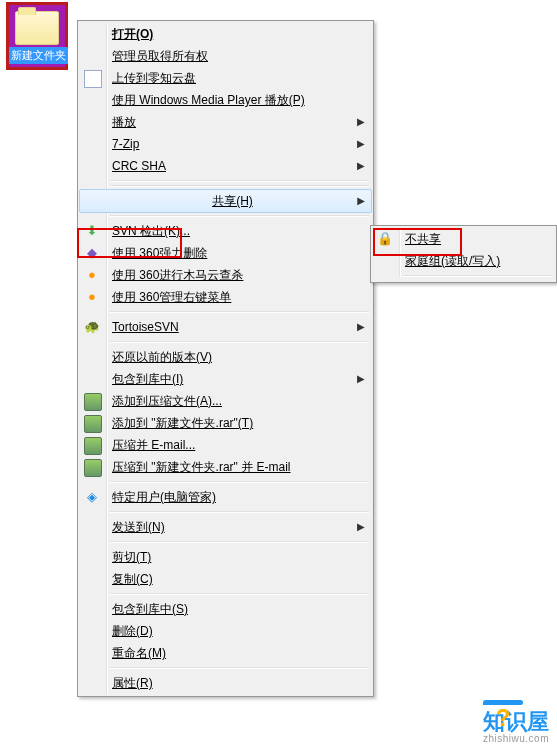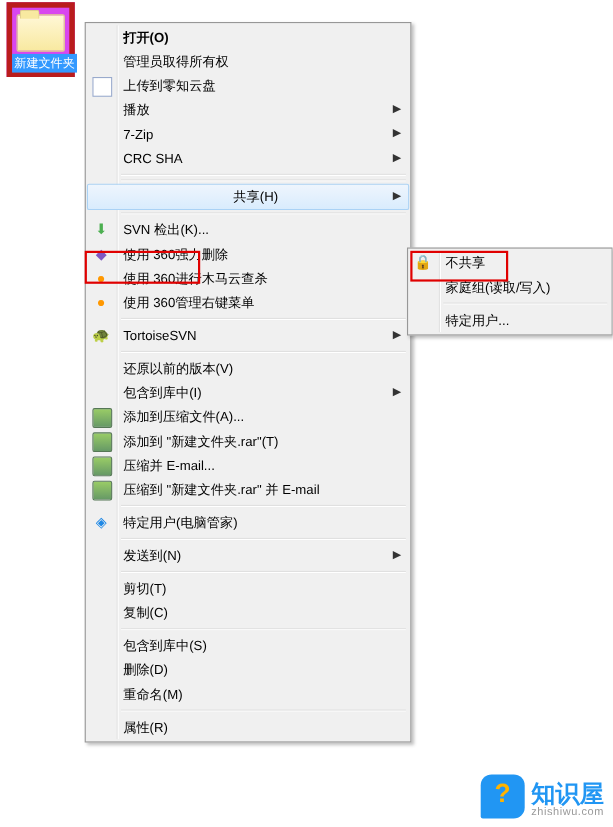--- a/index.html
+++ b/index.html
@@ -13,22 +13,22 @@
     color: #000;
     position: relative;
     overflow: hidden;
   }
   .folder-area {
     position: absolute;
     left: 6px;
     top: 2px;
     width: 62px;
     height: 68px;
-    background: #d946ef;
-    border: 5px solid #b91c1c;
+    background: #a21caf;
+    border: 3px solid #b91c1c;
     text-align: center;
     box-sizing: border-box;
   }
   .folder-icon {
     width: 42px;
     height: 32px;
     margin: 6px auto 2px;
     background: linear-gradient(#fff7d6, #f8e9a0);
     border: 1px solid #e0cf8f;
     border-radius: 2px;
@@ -55,20 +55,21 @@
     max-width: 58px;
     overflow: hidden;
     white-space: nowrap;
   }
   .context-menu {
     position: absolute;
     background: #f0f0f0;
     border: 1px solid #979797;
     padding: 2px;
     box-shadow: 2px 2px 3px rgba(0,0,0,0.25);
+    text-decoration: underline;
   }
   .main-menu {
     left: 77px;
     top: 20px;
     width: 291px;
   }
   .sub-menu {
     left: 370px;
     top: 225px;
     width: 181px;
@@ -147,23 +148,24 @@
     top: 228px;
     width: 85px;
     height: 24px;
   }
   .logo {
     position: absolute;
     right: 8px;
     bottom: 8px;
     height: 44px;
     display: flex;
-    align-items: flex-end;
+    align-items: flex-start;
     gap: 6px;
     z-index: 60;
+    flex-direction: column;
   }
   .logo-bubble {
     width: 40px;
     height: 40px;
     background: #2196f3;
     border-radius: 10px 10px 10px 2px;
     position: relative;
   }
   .logo-bubble::after {
     content: "?";
@@ -212,20 +214,23 @@
       <b>打开(O)</b>
     </div>
     <div class="menu-item">
       <span>管理员取得所有权</span>
     </div>
     <div class="menu-item">
       <span class="icon ic-doc"></span>
       <span>上传到零知云盘</span>
     </div>
     <div class="menu-item">
+      <span>使用 Windows Media Player 播放(P)</span>
+    </div>
+    <div class="menu-item">
       <span>播放</span>
       <span class="arrow">▶</span>
     </div>
     <div class="menu-item">
       <span>7-Zip</span>
       <span class="arrow">▶</span>
     </div>
     <div class="menu-item">
       <span>CRC SHA</span>
       <span class="arrow">▶</span>
@@ -341,23 +346,20 @@
 <div class="context-menu sub-menu">
   <div class="menu-list">
     <div class="menu-item">
       <span class="icon ic-lock">🔒</span>
       <span>不共享</span>
     </div>
     <div class="menu-item">
       <span>家庭组(读取/写入)</span>
     </div>
     <div class="menu-sep"></div>
-    <div class="menu-item">
-      <span>特定用户...</span>
-    </div>
   </div>
 </div>
 
 <div class="red-box share"></div>
 <div class="red-box noshare"></div>
 
 <div class="logo">
   <div class="logo-bubble"></div>
   <div>
     <div class="logo-text">知识屋</div>

